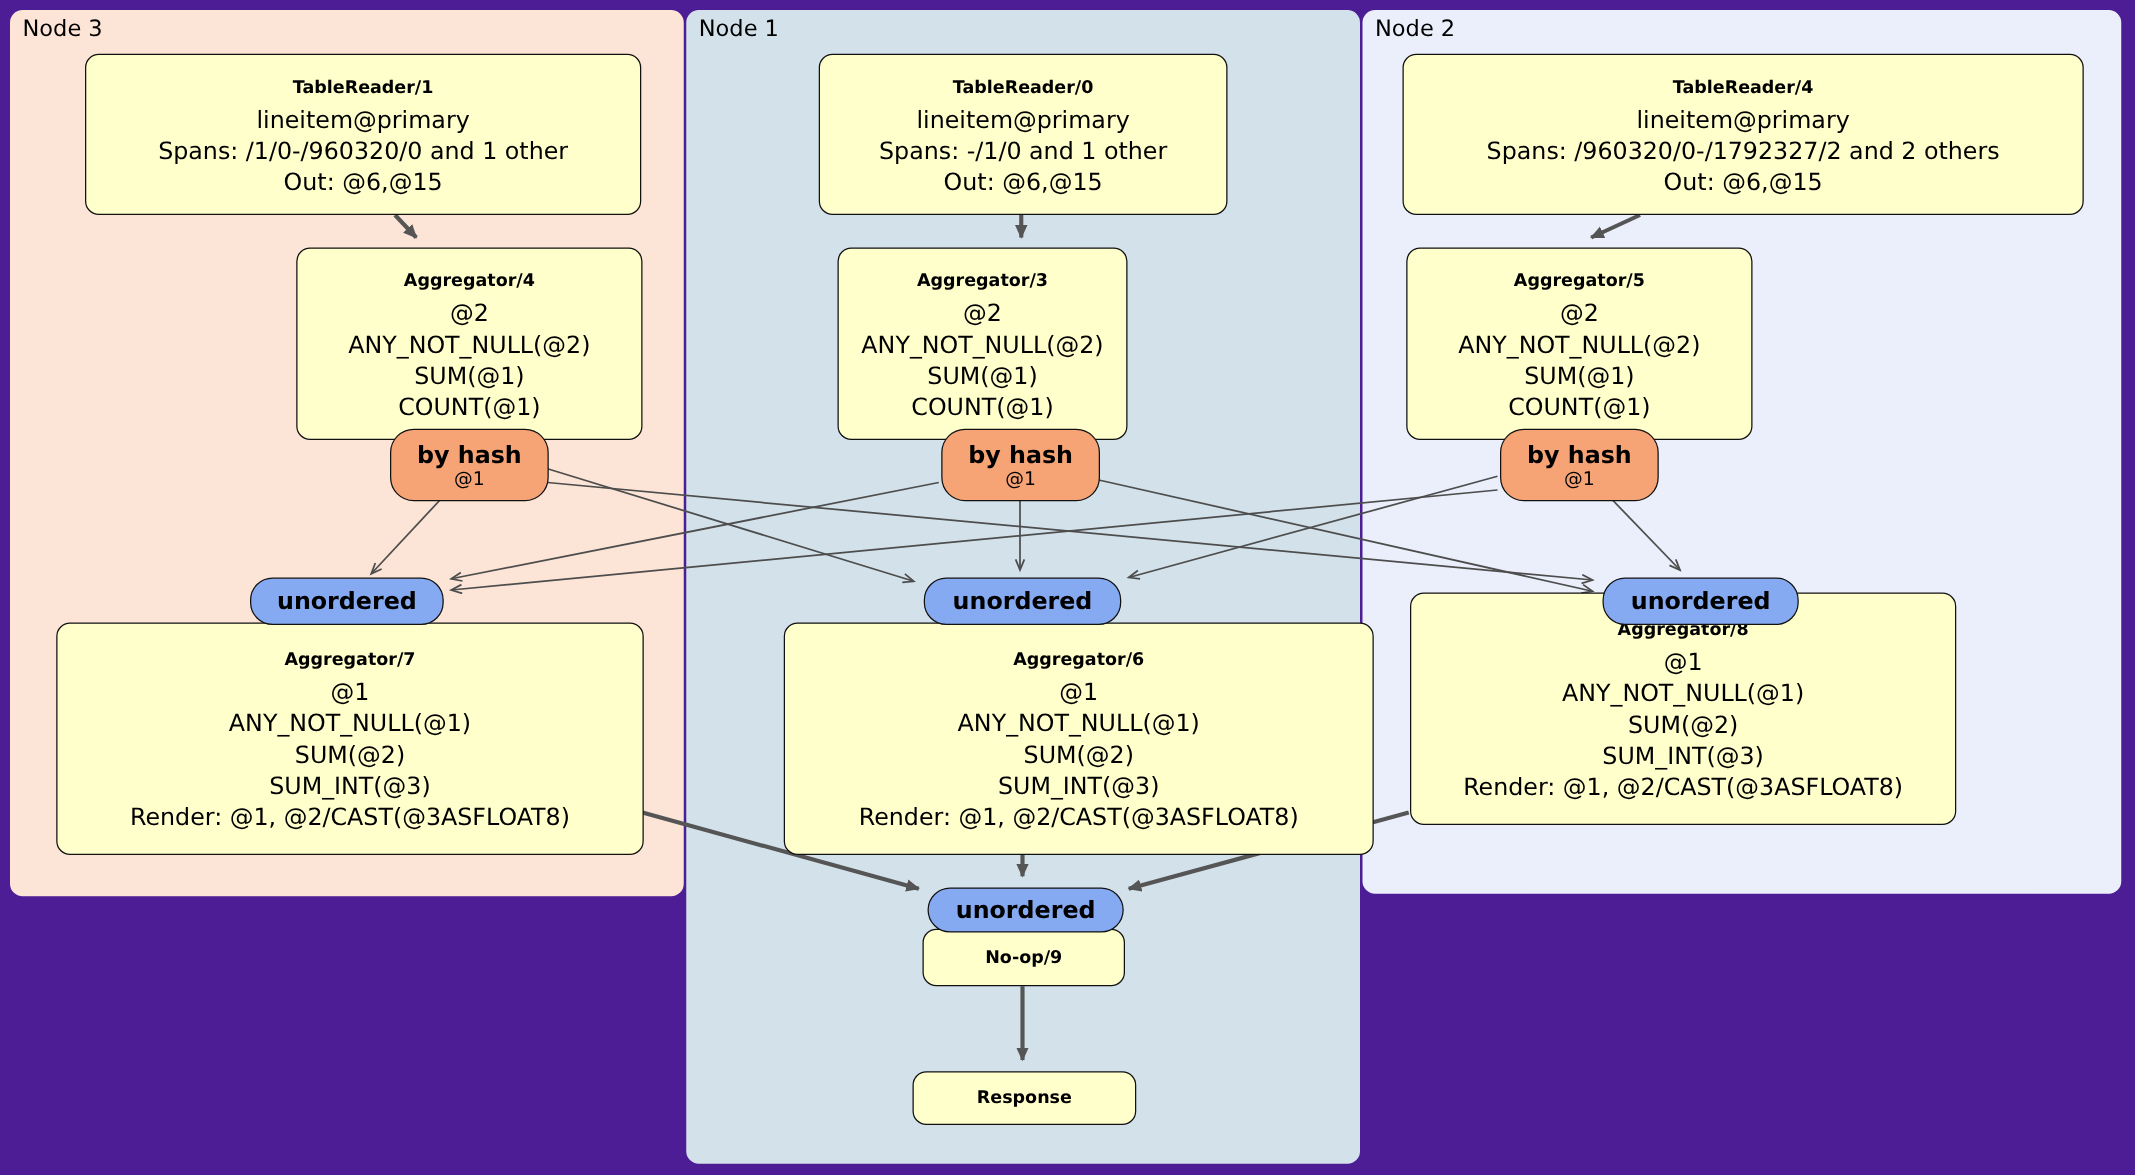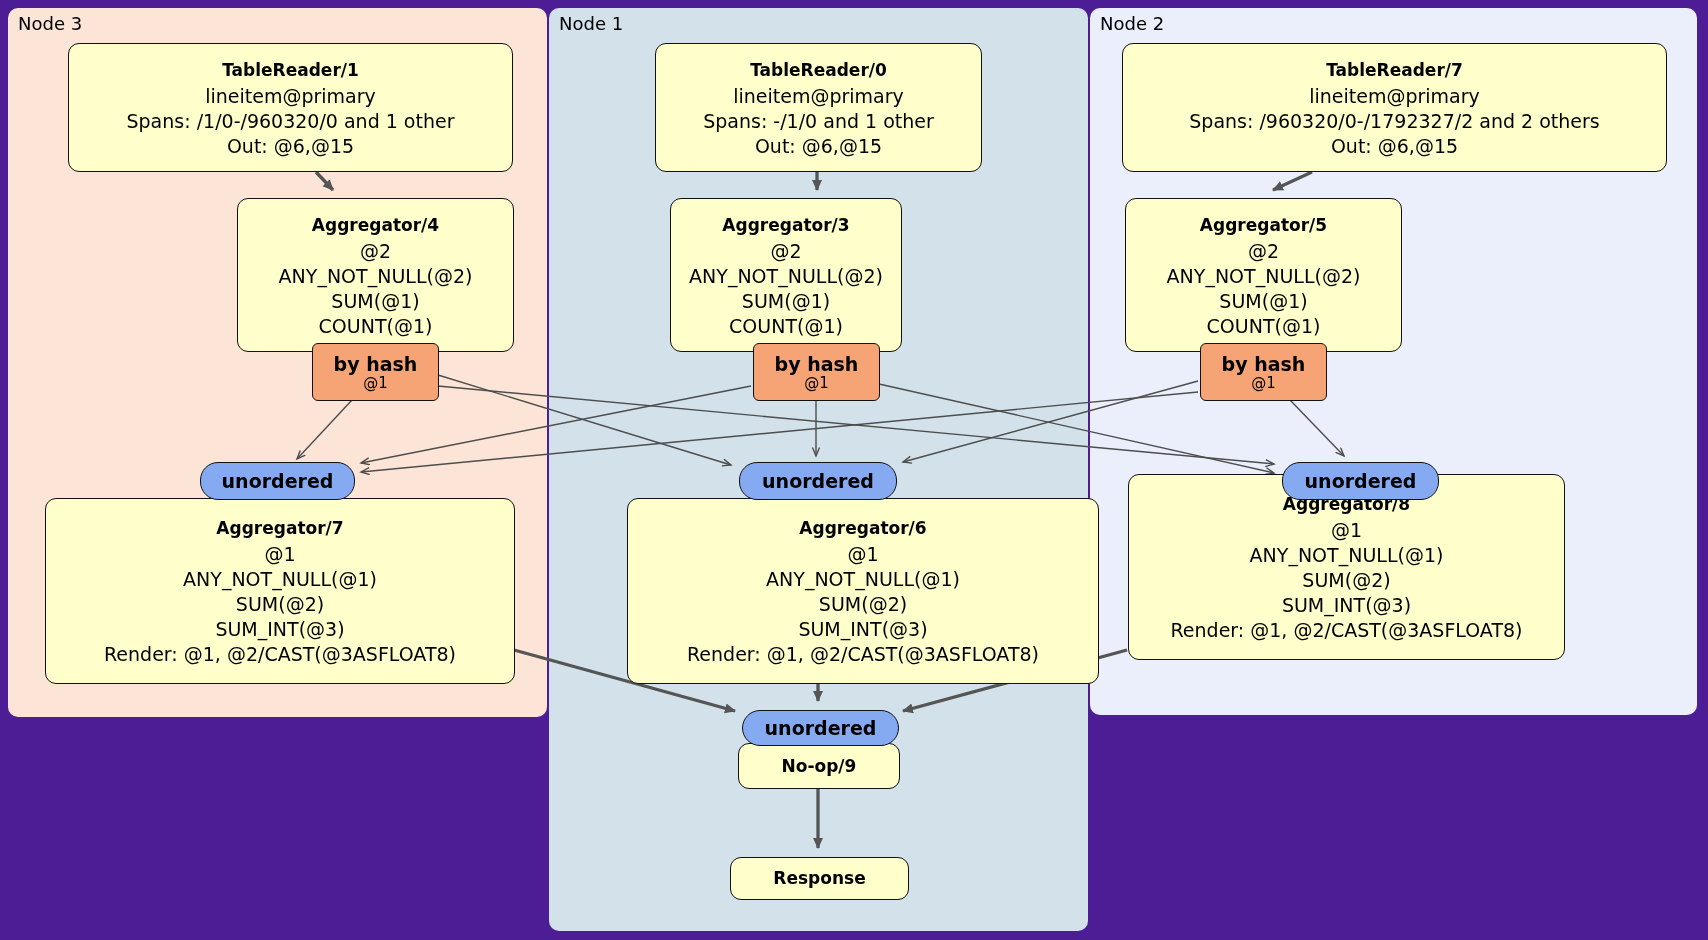--- a/index.html
+++ b/index.html
@@ -11,23 +11,23 @@
   #region-node3{left:8px;top:8px;width:539px;height:709px;background:#fce4d6;}
   #region-node1{left:549px;top:8px;width:539px;height:923px;background:#d2e1ea;}
   #region-node2{left:1090px;top:8px;width:607px;height:707px;background:#eaeffb;}
   .region-label{position:absolute;top:5px;left:10px;font-size:18px;}
   #edges{position:absolute;left:0;top:0;z-index:1;}
   .pbox{
     position:absolute;background:#ffffcc;border:1.7px solid #111;border-radius:11px;
     display:flex;flex-direction:column;align-items:center;justify-content:center;
     text-align:center;z-index:2;font-size:19px;line-height:25px;white-space:nowrap;
   }
-  .ptitle{font-weight:bold;font-size:17px;line-height:27px;}
+  .ptitle{font-weight:bold;font-size:14px;line-height:27px;}
   .router{
-    position:absolute;background:#f6a475;border:1.7px solid #111;border-radius:6px;
+    position:absolute;background:#f6a475;border:1.7px solid #111;border-radius:19px;
     display:flex;flex-direction:column;align-items:center;justify-content:center;
     text-align:center;z-index:3;
   }
   .router-label{font-weight:bold;font-size:19px;line-height:22px;}
   .router-key{font-size:15px;line-height:17px;}
   .sync{
     position:absolute;background:#85aaf2;border:1.7px solid #111;border-radius:18px;
     display:flex;align-items:center;justify-content:center;
     font-weight:bold;font-size:19px;z-index:3;
   }
@@ -103,21 +103,21 @@
     <div>Spans: /1/0-/960320/0 and 1 other</div>
     <div>Out: @6,@15</div>
   </div>
   <div class="pbox" id="tr0">
     <div class="ptitle">TableReader/0</div>
     <div>lineitem@primary</div>
     <div>Spans: -/1/0 and 1 other</div>
     <div>Out: @6,@15</div>
   </div>
   <div class="pbox" id="tr2">
-    <div class="ptitle">TableReader/7</div>
+    <div class="ptitle">TableReader/4</div>
     <div>lineitem@primary</div>
     <div>Spans: /960320/0-/1792327/2 and 2 others</div>
     <div>Out: @6,@15</div>
   </div>
 
   <div class="pbox" id="agg4">
     <div class="ptitle">Aggregator/4</div>
     <div>@2</div>
     <div>ANY_NOT_NULL(@2)</div>
     <div>SUM(@1)</div>

